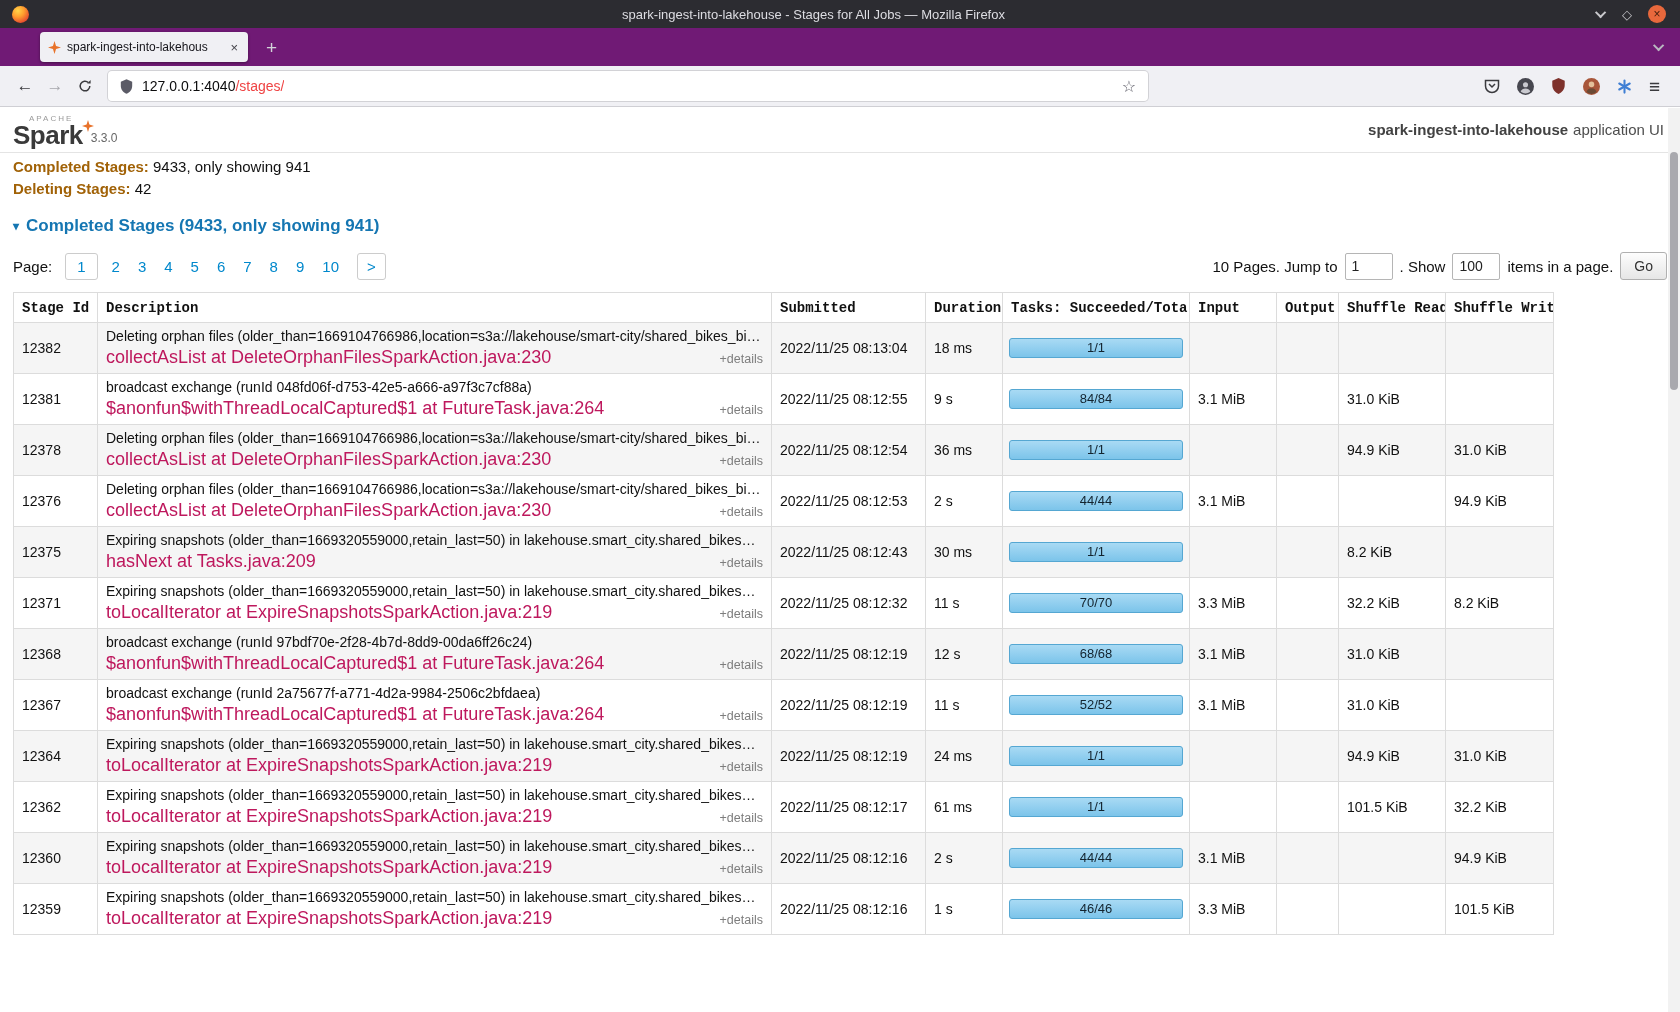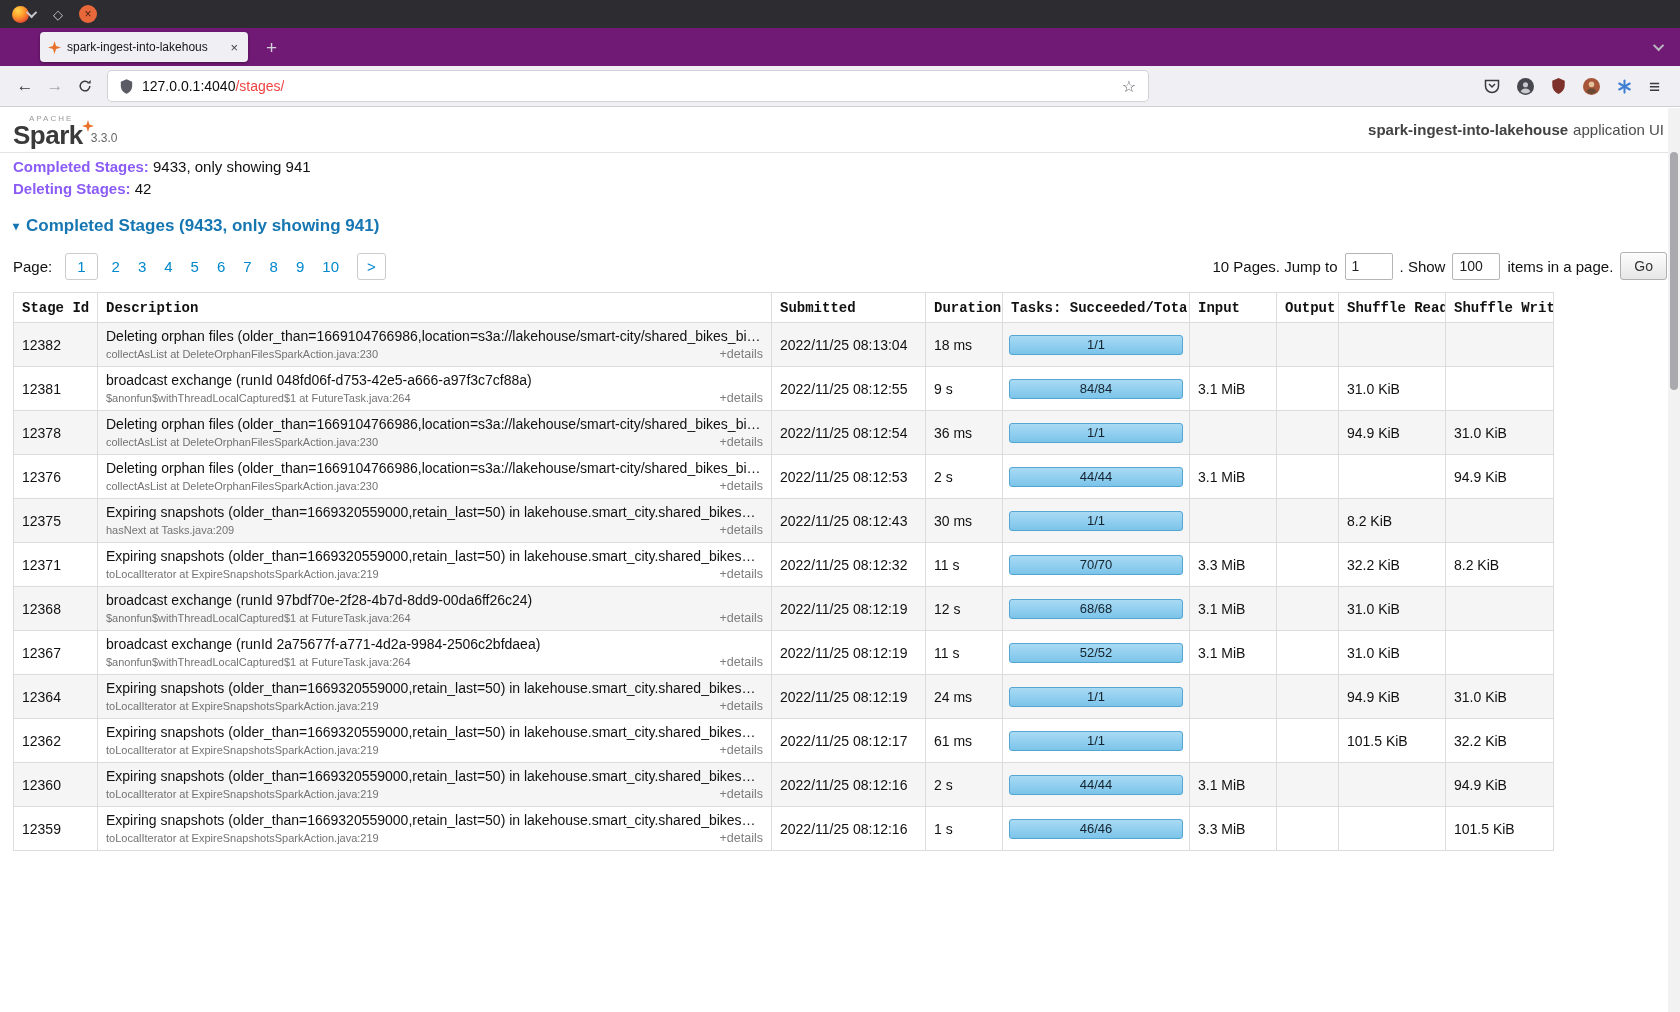--- a/index.html
+++ b/index.html
@@ -57,21 +57,21 @@
   .spark-nav { display:flex; align-items:stretch; }
   .spark-nav-item { display:flex; align-items:center; padding:0 16px; font-size:15px; color:#555; cursor:pointer; }
   .spark-nav-item.active { background:#dcdcdc; color:#2e2e2e; }
   .app-ui { margin-left:auto; display:flex; align-items:center; padding-right:16px; font-size:15px; color:#4d4d4d; gap:5px; }
   .app-ui .app-name { font-weight:bold; color:#424242; }
 
   
   .content { padding:0 13px; }
   .page-title { font-size:30px; font-weight:bold; color:#1b1b1b; margin:26px 0 14px; }
   .summary-line { font-size:15px; color:#111; margin:5px 0; }
-  .summary-line a { color:#8b5cf6; font-weight:bold; }
+  .summary-line a { color:#a16207; font-weight:bold; }
   .section-header { margin-top:19px; display:flex; align-items:center; gap:7px;
     color:#1576b2; font-weight:bold; font-size:17px; cursor:pointer; }
   .section-arrow { font-size:12px; }
 
   .pagination-row { display:flex; align-items:center; margin:16px 0 12px; font-size:15px; color:#111; }
   .page-label { margin-right:8px; }
   .page-links { display:flex; align-items:center; }
   .page-link { color:#0088cc; margin:0 9px; }
   .page-current { border:1px solid #ccc; border-radius:3px; background:#fff; color:#0088cc;
     padding:4px 11px; margin:0 5px; }
@@ -83,37 +83,38 @@
   .go-button { border:1px solid #b0b0b0; border-radius:3px; background:linear-gradient(#fdfdfd,#e6e6e6);
     padding:5px 13px; font-size:14px; color:#333; cursor:pointer; font-family:"Liberation Sans", sans-serif; }
 
   
   table.stages { width:1540px; border-collapse:collapse; table-layout:fixed; font-size:14px; margin-top:2px; }
   .stages th, .stages td { border:1px solid #dcdcdc; padding:5px 8px; text-align:left; vertical-align:middle; color:#111; }
   .stages th { font-weight:bold; padding:6px 8px; background:#fff; white-space:nowrap; overflow:hidden;font-family:Liberation Mono, monospace; }
   .stages tbody tr:nth-child(odd) { background:#f5f5f5; }
   .desc-line1 { white-space:nowrap; overflow:hidden; text-overflow:ellipsis; color:#111; }
   .desc-line2 { display:flex; align-items:baseline; margin-top:3px; }
-  .desc-link { color:#737373; font-size:11px; white-space:nowrap; overflow:hidden; }
+  .desc-link { color:#be185d; font-size:18px; white-space:nowrap; overflow:hidden; }
   .details-toggle { margin-left:auto; color:#7d7d7d; font-size:12.5px; cursor:pointer; }
   .c-tasks { padding:5px 6px !important; }
   .progress { position:relative; height:20px; border:1px solid #55a7d2; border-radius:3px;
     background:linear-gradient(#a9daf4,#7cc4ea); overflow:hidden; }
   .progress-label { display:block; text-align:center; font-size:13px; line-height:18px; color:#13242f; }
 
   
   .page-scrollbar { position:absolute; top:108px; right:0; bottom:0; width:12px; background:#f2f2f2; }
   .page-scroll-thumb { position:absolute; top:44px; left:2px; width:8px; height:238px;
     background:#a9a9ae; border-radius:4px; }
 </style>
 </head>
 <body>
 
 <div class="titlebar">
   <div class="fx-logo"></div>
+  <div class="titlebar-text">spark-ingest-into-lakehouse - Stages for All Jobs — Mozilla Firefox</div>
   <div class="win-controls">
     <div class="chev-down"></div>
     <div class="win-max">◇</div>
     <div class="win-close">×</div>
   </div>
 </div>
 
 <div class="tabbar">
   <div class="tab">
     <svg width="13" height="13" viewBox="0 0 12 12">

